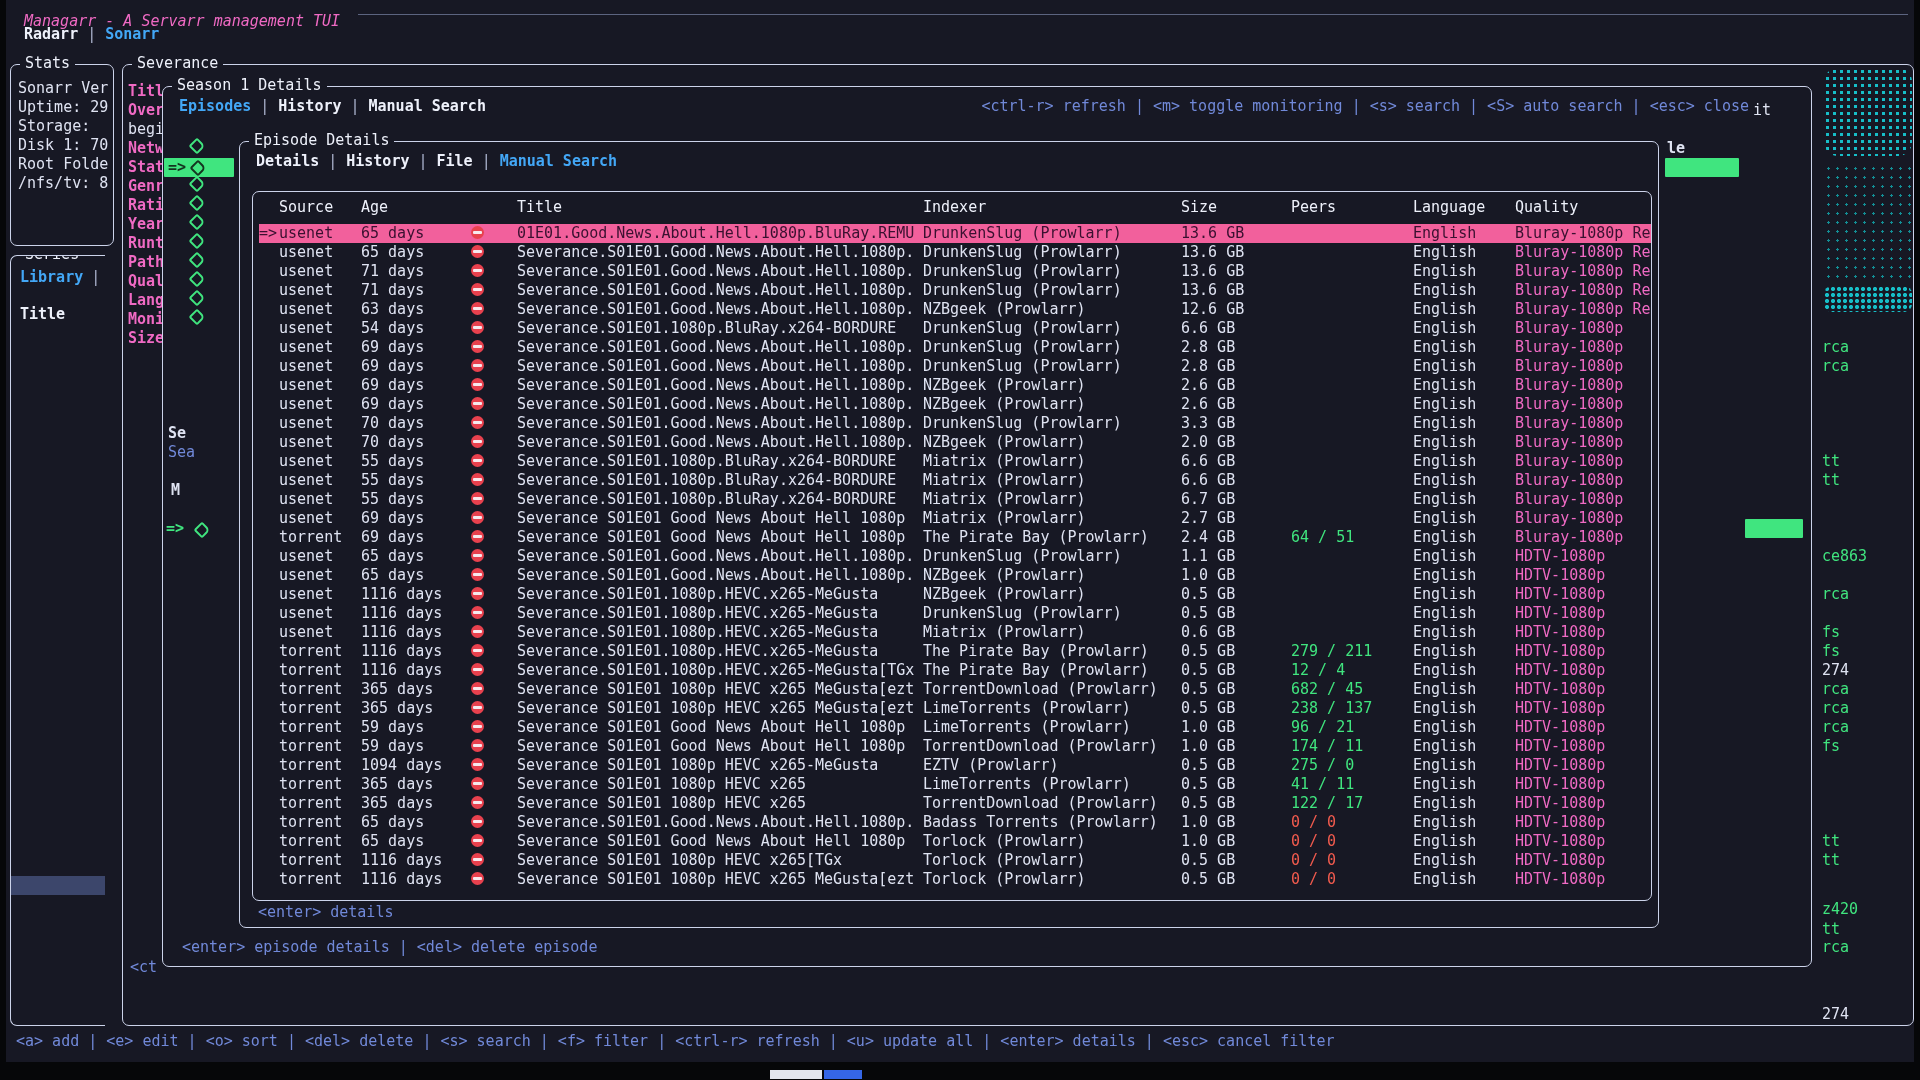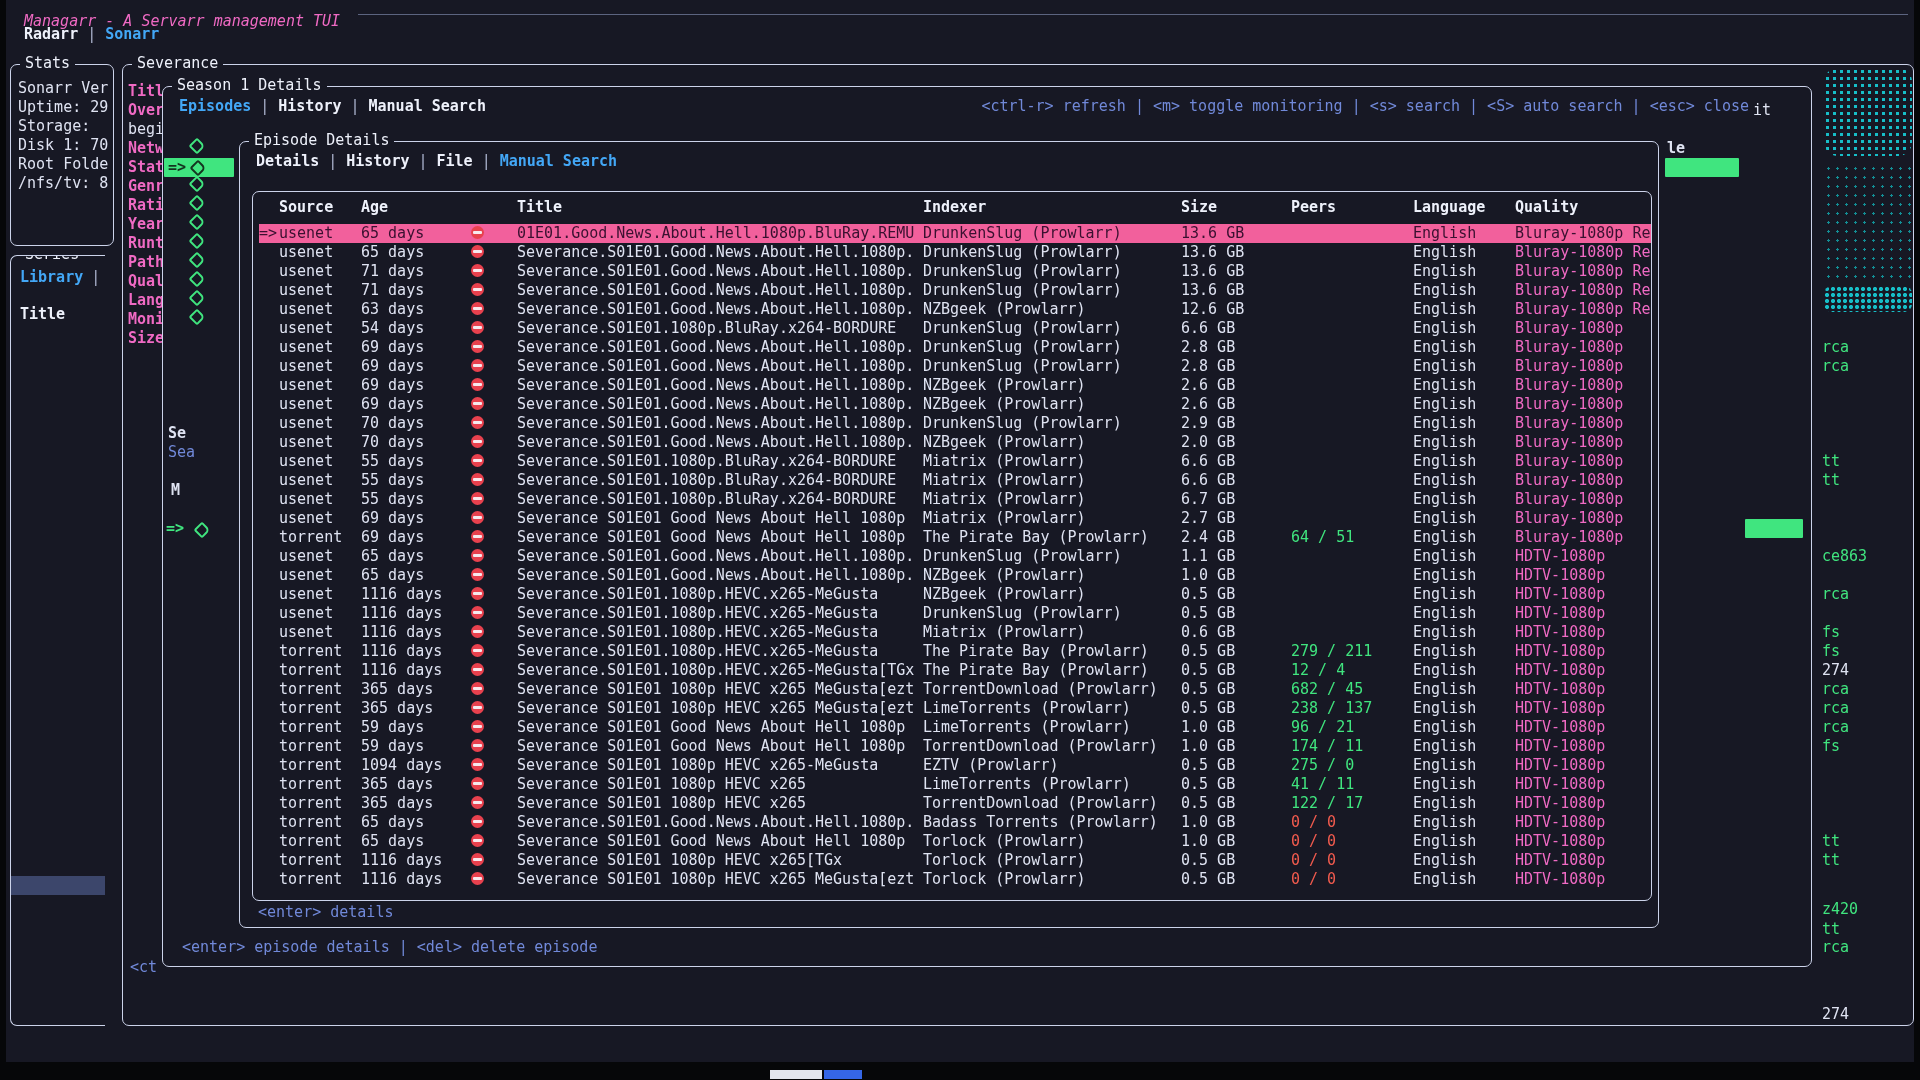--- a/index.html
+++ b/index.html
@@ -52,21 +52,21 @@
   .episode .mtabs{right:8px}
   .mtabs .helpr{margin-left:auto}
   .modal-footer{position:absolute;white-space:pre}
   .season .modal-footer{left:19px;bottom:9px}
   .episode .modal-footer{left:18px;bottom:5px}
   
   .results-box{position:absolute;left:12px;top:49px;right:6px;bottom:26px;border:1px solid var(--border);
                border-radius:7px;padding:6px 0 0 6px;overflow:hidden}
   .r-row,.r-head{display:flex;height:19px;line-height:19px;white-space:pre}
   .r-head{margin-bottom:7px}
-  .r-head .cell{font-weight:700;color:var(--bright)}
+  .r-head .cell{font-weight:400;color:var(--bright)}
   .cell{display:inline-block;overflow:hidden;white-space:pre;height:19px}
   .c-marker{width:20px}.c-source{width:82px}.c-age{width:110px}.c-flag{width:46px}
   .c-title{width:406px}.c-indexer{width:258px}.c-size{width:110px}.c-peers{width:122px}
   .c-lang{width:102px}.c-quality{flex:1}
   .r-row .q{color:var(--pink)}
   .pg{color:var(--green)}.pr{color:var(--red)}
   .r-row.sel{background:var(--pinkbg)}
   .r-row.sel .cell{color:var(--seltxt)}
   
   .ban{display:inline-block;width:13px;height:13px;border-radius:50%;background:#e8414e;position:relative;margin-top:2px}
@@ -425,21 +425,21 @@
           <span class="cell c-lang">English</span>
           <span class="cell c-quality q">Bluray-1080p</span>
         </div>
           <div class="r-row">
           <span class="cell c-marker"></span>
           <span class="cell c-source">usenet</span>
           <span class="cell c-age">70 days</span>
           <span class="cell c-flag"><i class="ban"></i></span>
           <span class="cell c-title">Severance.S01E01.Good.News.About.Hell.1080p.</span>
           <span class="cell c-indexer">DrunkenSlug (Prowlarr)</span>
-          <span class="cell c-size">2.9 GB</span>
+          <span class="cell c-size">3.3 GB</span>
           <span class="cell c-peers"></span>
           <span class="cell c-lang">English</span>
           <span class="cell c-quality q">Bluray-1080p</span>
         </div>
           <div class="r-row">
           <span class="cell c-marker"></span>
           <span class="cell c-source">usenet</span>
           <span class="cell c-age">70 days</span>
           <span class="cell c-flag"><i class="ban"></i></span>
           <span class="cell c-title">Severance.S01E01.Good.News.About.Hell.1080p.</span>
@@ -762,16 +762,17 @@
   <div class="frag green" style="left:1822px;top:851px">tt</div>
   <div class="frag green" style="left:1822px;top:900px">z420</div>
   <div class="frag green" style="left:1822px;top:920px">tt</div>
   <div class="frag green" style="left:1822px;top:938px">rca</div>
   <div class="frag white" style="left:1822px;top:1005px">274</div>
 
   <div class="art1"></div>
   <div class="art2"></div>
   <div class="art3"></div>
 
+  <div class="keybar hint">&lt;a&gt; add | &lt;e&gt; edit | &lt;o&gt; sort | &lt;del&gt; delete | &lt;s&gt; search | &lt;f&gt; filter | &lt;ctrl-r&gt; refresh | &lt;u&gt; update all | &lt;enter&gt; details | &lt;esc&gt; cancel filter</div>
 
   <div class="strip-white"></div>
   <div class="strip-blue"></div>
 </div>
 
 </body></html>

